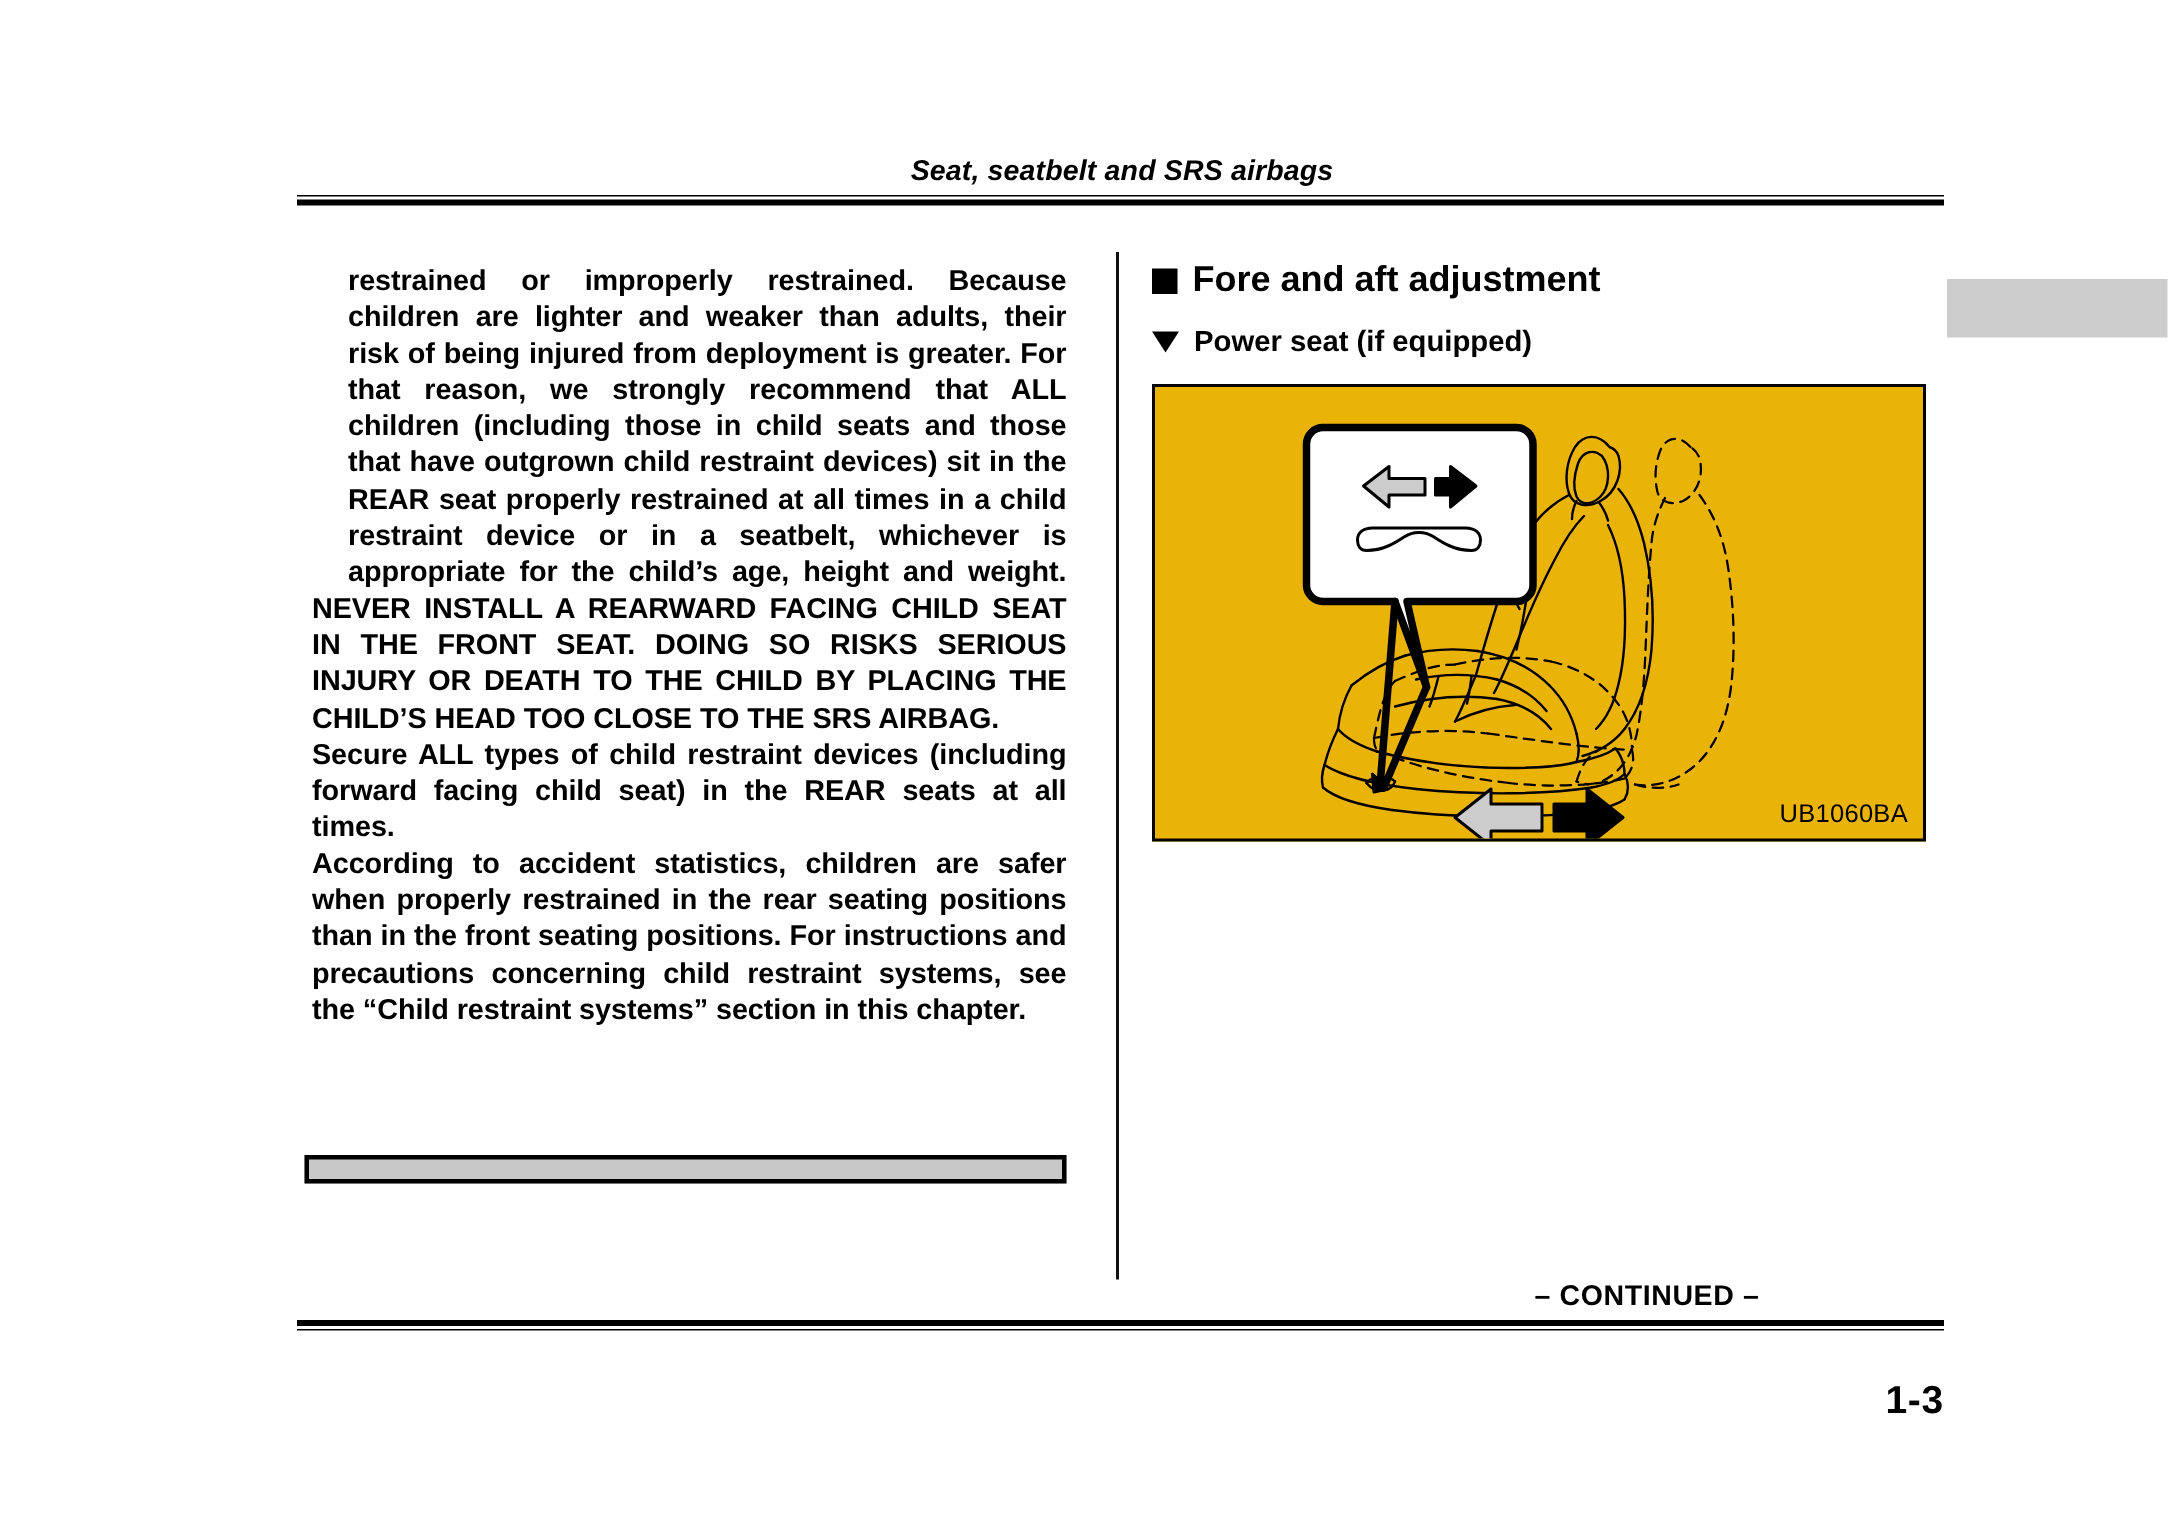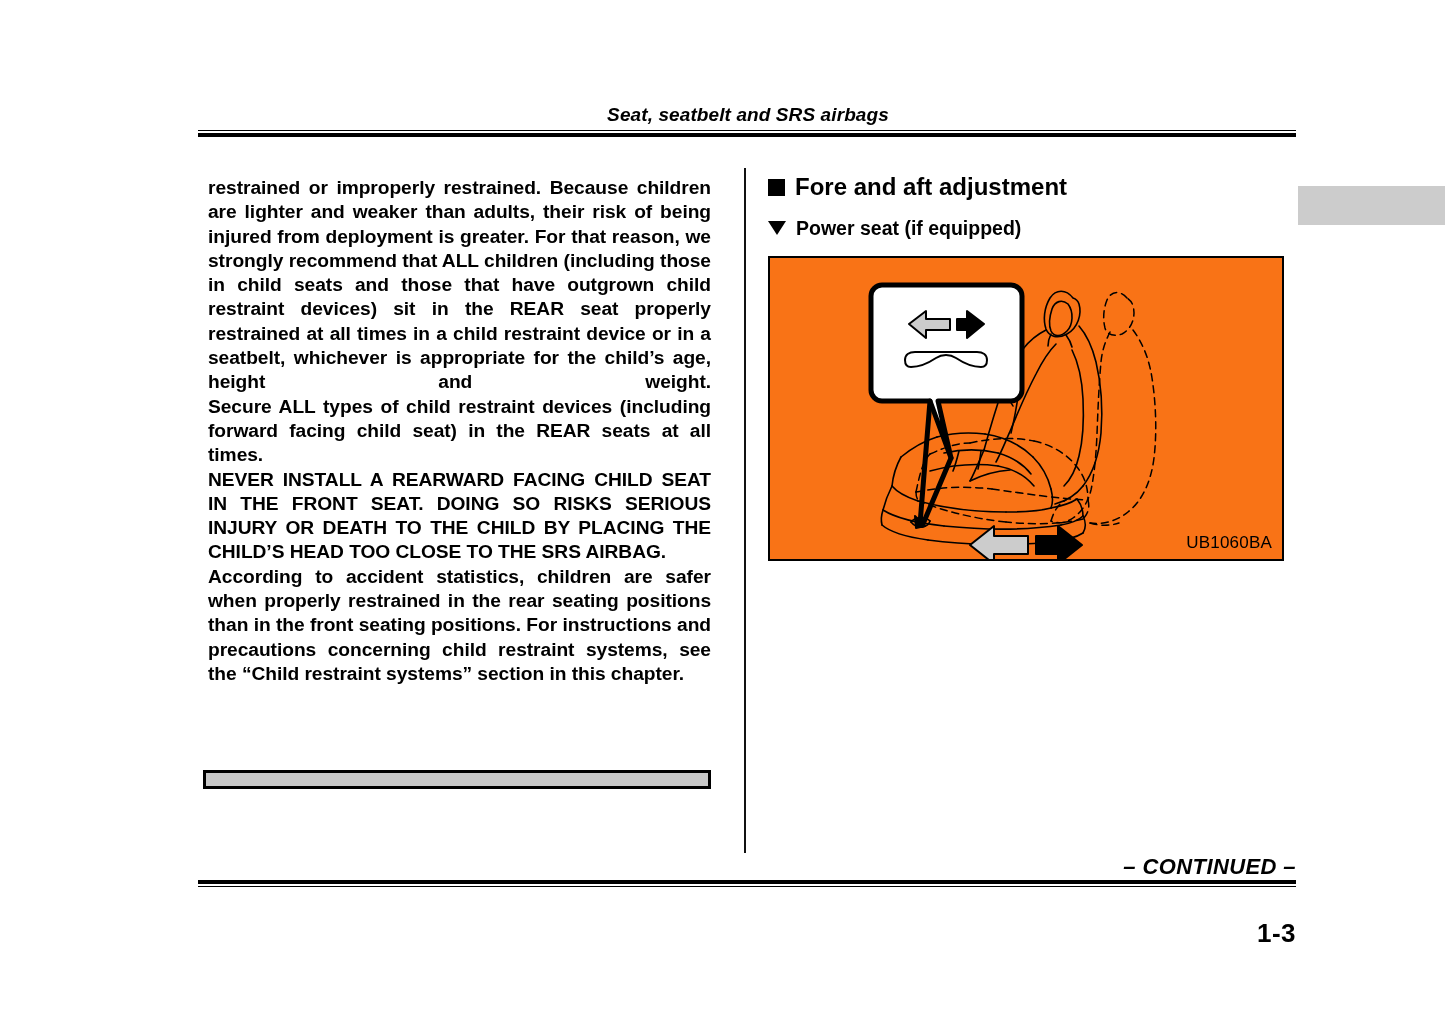--- a/index.html
+++ b/index.html
@@ -91,20 +91,21 @@
     line-height: 24.3px;
     text-align: justify;
     text-justify: inter-word;
     letter-spacing: -0.05px;
     margin: 0;
   }
   
   .just-all {
     text-align: justify;
     text-align-last: justify;
+    margin-left: 24px;
   }
   .just-left-last {
     text-align: justify;
     text-align-last: left;
   }
 
   .warn-box-bottom {
     position: absolute;
     left: 203px;
     top: 770px;
@@ -157,21 +158,21 @@
     margin-right: 10px;
     flex: none;
   }
 
   .figure {
     position: relative;
     width: 516px;
     height: 305px;
     border: 2px solid #000;
     box-sizing: border-box;
-    background: #f97316;
+    background: #eab308;
   }
   .figure svg {
     display: block;
     position: absolute;
     left: 0; top: 0;
   }
   .fig-code {
     position: absolute;
     right: 10px;
     bottom: 6px;
@@ -188,24 +189,23 @@
     text-align-last: left;
     letter-spacing: -0.1px;
   }
 
   
   .continued {
     position: absolute;
     left: 900px;
     top: 854px;
     width: 396px;
-    text-align: right;
-    font-size: 22px;
-    font-weight: bold;
-    font-style: italic;
+    text-align: center;
+    font-size: 19px;
+    font-weight: bold;
     letter-spacing: 0.4px;
     white-space: nowrap;
   }
   .footer-rule {
     position: absolute;
     left: 198px;
     top: 880px;
     width: 1098px;
     height: 7px;
   }
@@ -244,22 +244,22 @@
     <div class="thin"></div>
     <div class="thick"></div>
   </div>
 
   <div class="side-tab"></div>
 
   <div class="col-divider"></div>
 
   <div class="col-left">
     <div class="warn-text just-all">restrained or improperly restrained. Because children are lighter and weaker than adults, their risk of being injured from deployment is greater. For that reason, we strongly recommend that ALL children (including those in child seats and those that have outgrown child restraint devices) sit in the REAR seat properly restrained at all times in a child restraint device or in a seatbelt, whichever is appropriate for the child’s age, height and weight.</div>
+    <div class="warn-text just-left-last">NEVER INSTALL A REARWARD FACING CHILD SEAT IN THE FRONT SEAT. DOING SO RISKS SERIOUS INJURY OR DEATH TO THE CHILD BY PLACING THE CHILD’S HEAD TOO CLOSE TO THE SRS AIRBAG.</div>
     <div class="warn-text just-left-last">Secure ALL types of child restraint devices (including forward facing child seat) in the REAR seats at all times.</div>
-    <div class="warn-text just-left-last">NEVER INSTALL A REARWARD FACING CHILD SEAT IN THE FRONT SEAT. DOING SO RISKS SERIOUS INJURY OR DEATH TO THE CHILD BY PLACING THE CHILD’S HEAD TOO CLOSE TO THE SRS AIRBAG.</div>
     <div class="warn-text just-left-last">According to accident statistics, children are safer when properly restrained in the rear seating positions than in the front seating positions. For instructions and precautions concerning child restraint systems, see the “Child restraint systems” section in this chapter.</div>
   </div>
   <div class="warn-box-bottom"></div>
 
   <div class="col-right">
 
     <div class="head1">
       <span class="sq"></span>
       <span>Fore and aft adjustment</span>
     </div>

